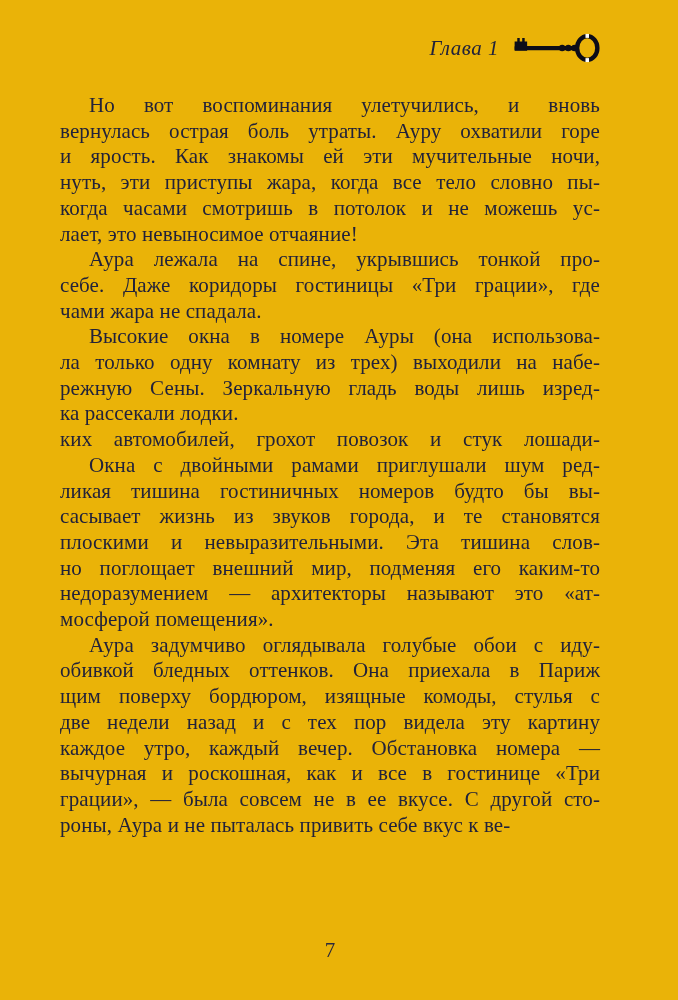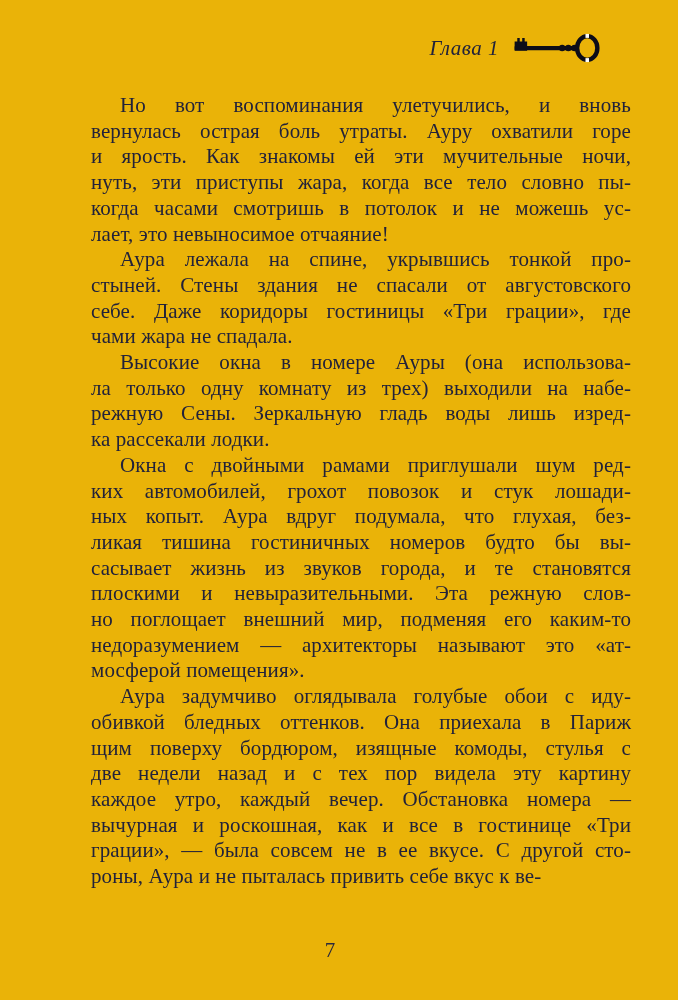--- a/index.html
+++ b/index.html
@@ -38,21 +38,20 @@
     height: 30px;
     display: flex;
     align-items: center;
   }
   
   .body-text {
     position: absolute;
     left: 60px;
     top: 93px;
     width: 540px;
-    margin-left: 31px;
   }
   .para {
     margin: 0;
     padding: 0;
   }
   .line {
     font-size: 21px;
     line-height: 25.7px;
     white-space: normal;
     text-align: justify;
@@ -106,37 +105,35 @@
       <div class="para">
         <div class="line first">Но вот воспоминания улетучились, и вновь</div>
         <div class="line">вернулась острая боль утраты. Ауру охватили горе</div>
         <div class="line">и ярость. Как знакомы ей эти мучительные ночи,</div>
         <div class="line">нуть, эти приступы жара, когда все тело словно пы-</div>
         <div class="line">когда часами смотришь в потолок и не можешь ус-</div>
         <div class="line last">лает, это невыносимое отчаяние!</div>
       </div>
       <div class="para">
         <div class="line first">Аура лежала на спине, укрывшись тонкой про-</div>
-        <div class="line">стыней. Стены здания не спасали от августовского</div>
         <div class="line">себе. Даже коридоры гостиницы «Три грации», где</div>
         <div class="line last">чами жара не спадала.</div>
       </div>
       <div class="para">
         <div class="line first">Высокие окна в номере Ауры (она использова-</div>
         <div class="line">ла только одну комнату из трех) выходили на набе-</div>
         <div class="line">режную Сены. Зеркальную гладь воды лишь изред-</div>
         <div class="line last">ка рассекали лодки.</div>
       </div>
       <div class="para">
+        <div class="line">ких автомобилей, грохот повозок и стук лошади-</div>
         <div class="line first">Окна с двойными рамами приглушали шум ред-</div>
-        <div class="line">ких автомобилей, грохот повозок и стук лошади-</div>
-        <div class="line">ных копыт. Аура вдруг подумала, что глухая, без-</div>
         <div class="line">ликая тишина гостиничных номеров будто бы вы-</div>
         <div class="line">сасывает жизнь из звуков города, и те становятся</div>
-        <div class="line">плоскими и невыразительными. Эта режную слов-</div>
+        <div class="line">плоскими и невыразительными. Эта тишина слов-</div>
         <div class="line">но поглощает внешний мир, подменяя его каким-то</div>
         <div class="line">недоразумением — архитекторы называют это «ат-</div>
         <div class="line last">мосферой помещения».</div>
       </div>
       <div class="para">
         <div class="line first">Аура задумчиво оглядывала голубые обои с иду-</div>
         <div class="line">обивкой бледных оттенков. Она приехала в Париж</div>
         <div class="line">щим поверху бордюром, изящные комоды, стулья с</div>
         <div class="line">две недели назад и с тех пор видела эту картину</div>
         <div class="line">каждое утро, каждый вечер. Обстановка номера —</div>

